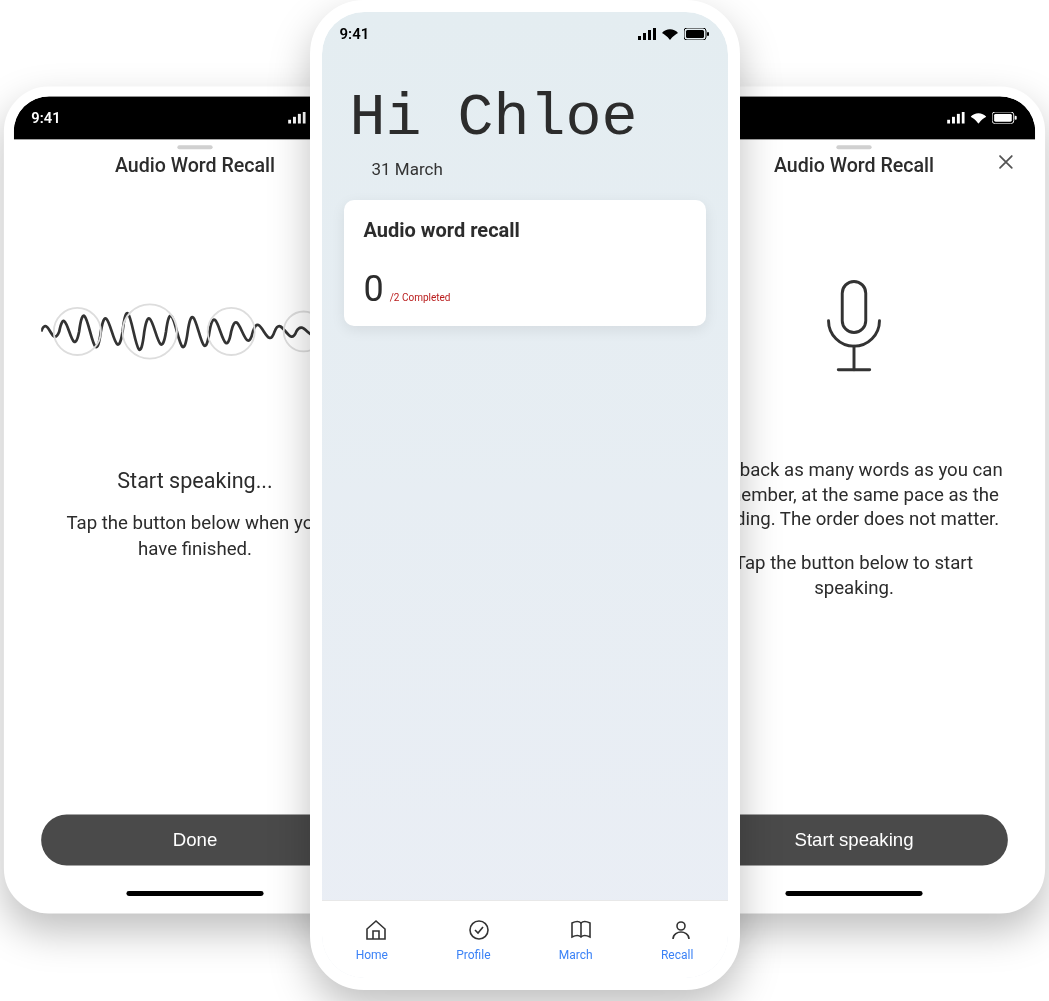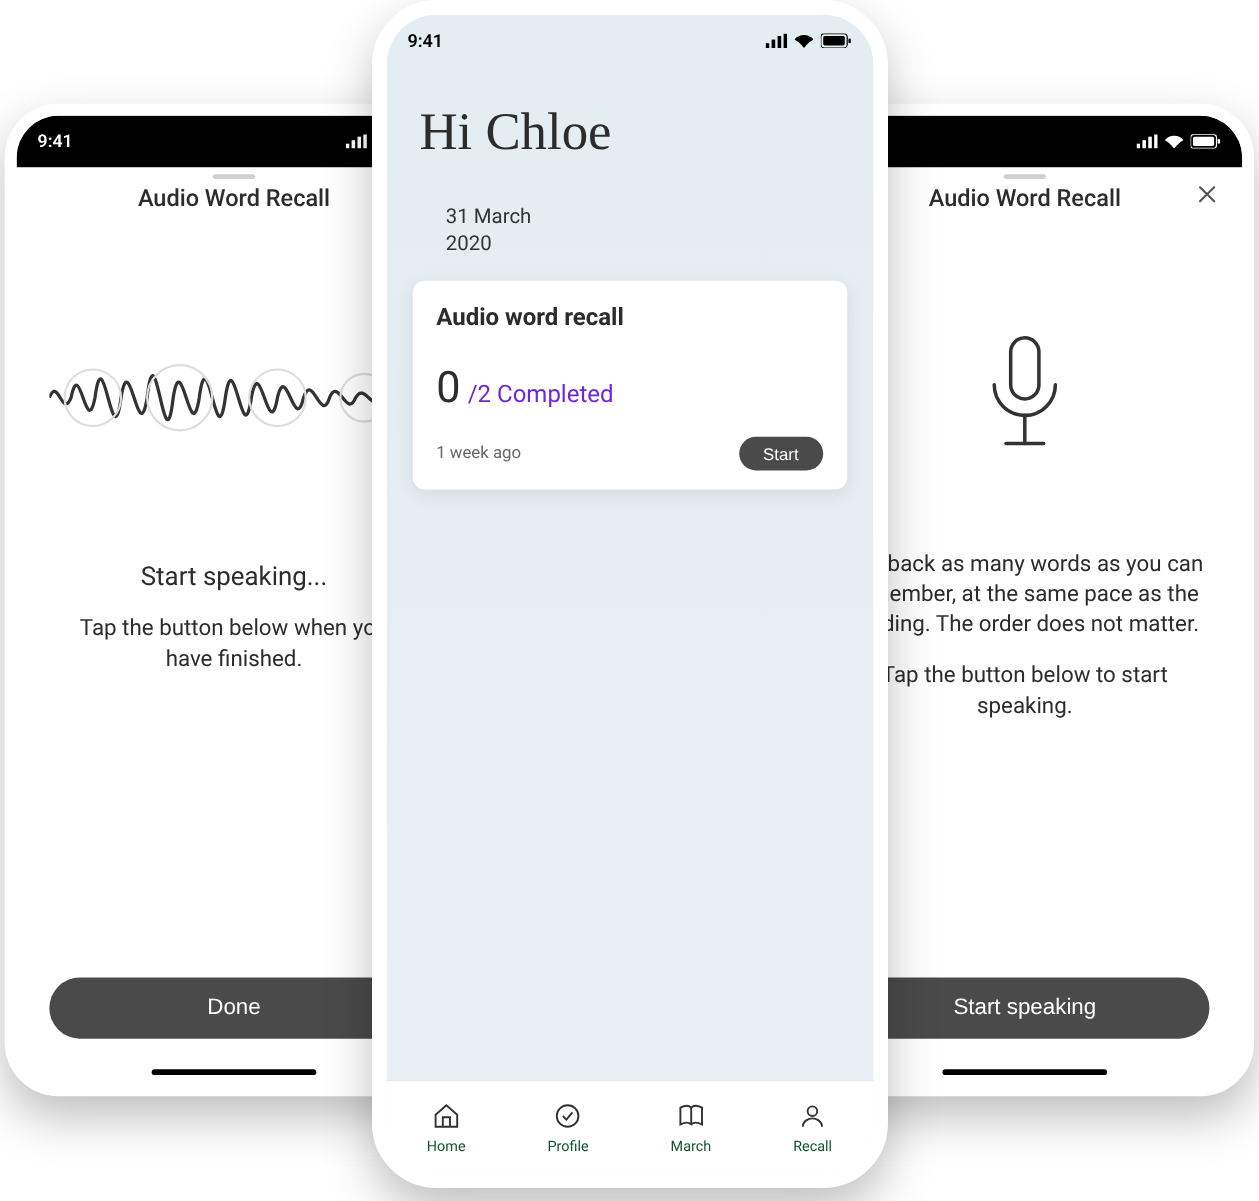--- a/index.html
+++ b/index.html
@@ -80,38 +80,38 @@
   .primary-btn {
     margin-top:auto; margin-bottom:26px;
     width:100%; height:52px; border-radius:28px;
     background:var(--pill); color:#fff; border:none;
     font-size:19px; font-weight:500; cursor:pointer;
   }
   .home-indicator { width:140px; height:5px; background:#000; border-radius:4px; margin:0 auto 8px auto; }
 
   
   .home-bg { background:linear-gradient(180deg, #e4edf1 0%, #eaeef5 100%); flex:1; display:flex; flex-direction:column; }
-  .greeting { font-family: Liberation Serif, serif; font-size:44px; font-weight:400; padding:28px 28px 0 28px; }
-  .date-block { padding:6px 28px 0 50px; font-size:17px; line-height:1.3; color:#333;margin-top:29px; }
+  .greeting { font-family: Liberation Mono, monospace; font-size:60px; font-weight:400; padding:28px 28px 0 28px; }
+  .date-block { padding:6px 28px 0 50px; font-size:17px; line-height:1.3; color:#333; }
 
   .task-card {
     margin:20px 22px; background:var(--card); border-radius:10px;
     box-shadow: 0 4px 14px rgba(0,0,0,0.08);
     padding:18px 20px 16px 20px;
   }
   .task-title { font-size:20px; font-weight:700; }
   .progress-row { display:flex; align-items:baseline; gap:6px; margin-top:26px; }
   .progress-big { font-size:36px; font-weight:400; }
-  .progress-suffix { font-size:20px; color:#6d28d9; }
+  .progress-suffix { font-size:10px; color:#b91c1c; }
   .card-footer { display:flex; align-items:center; justify-content:space-between; margin-top:20px; }
   .card-time { font-size:14px; color:#666; }
   .start-btn { background:var(--pill); color:#fff; border:none; border-radius:16px; padding:6px 20px; font-size:14px; cursor:pointer; }
 
   .tabbar { height:78px; background:#fff; border-top:1px solid #e8e8e8; display:flex; justify-content:space-around; align-items:center; }
-  .tab { display:flex; flex-direction:column; align-items:center; font-size:12px; color:#14532d; cursor:pointer; gap:3px; }
+  .tab { display:flex; flex-direction:column; align-items:flex-end; font-size:12px; color:#3b82f6; cursor:pointer; gap:3px; }
   .tab svg { width:24px; height:24px; }
 </style>
 </head>
 <body>
 
 <div class="stage">
 
   <div class="phone side left">
     <div class="screen">
       <div class="statusbar">
@@ -221,33 +221,28 @@
                 <rect x="0" y="0" width="22" height="12" rx="3" stroke="#000" stroke-width="1" fill="none"></rect>
                 <rect x="2" y="2" width="18" height="8" rx="1.5" fill="#000"></rect>
                 <rect x="23" y="4" width="2" height="4" rx="1" fill="#000"></rect>
               </svg>
           </span>
         </div>
 
         <div class="greeting">Hi Chloe</div>
         <div class="date-block">
           <div>31 March</div>
-          <div>2020</div>
         </div>
 
         <div class="task-card">
           <div class="task-title">Audio word recall</div>
           <div class="progress-row">
             <span class="progress-big">0</span>
             <span class="progress-suffix">/2 Completed</span>
           </div>
-          <div class="card-footer">
-            <span class="card-time">1 week ago</span>
-            <button class="start-btn">Start</button>
-          </div>
         </div>
 
         <div style="flex:1"></div>
 
         <div class="tabbar">
           <div class="tab">
             <span>
               <svg viewBox="0 0 24 24" fill="none" stroke="#333" stroke-width="1.6">
                   <path d="M3 11 L12 3 L21 11 V21 H3 Z"></path>
                   <path d="M9 21 V13 H15 V21"></path>

